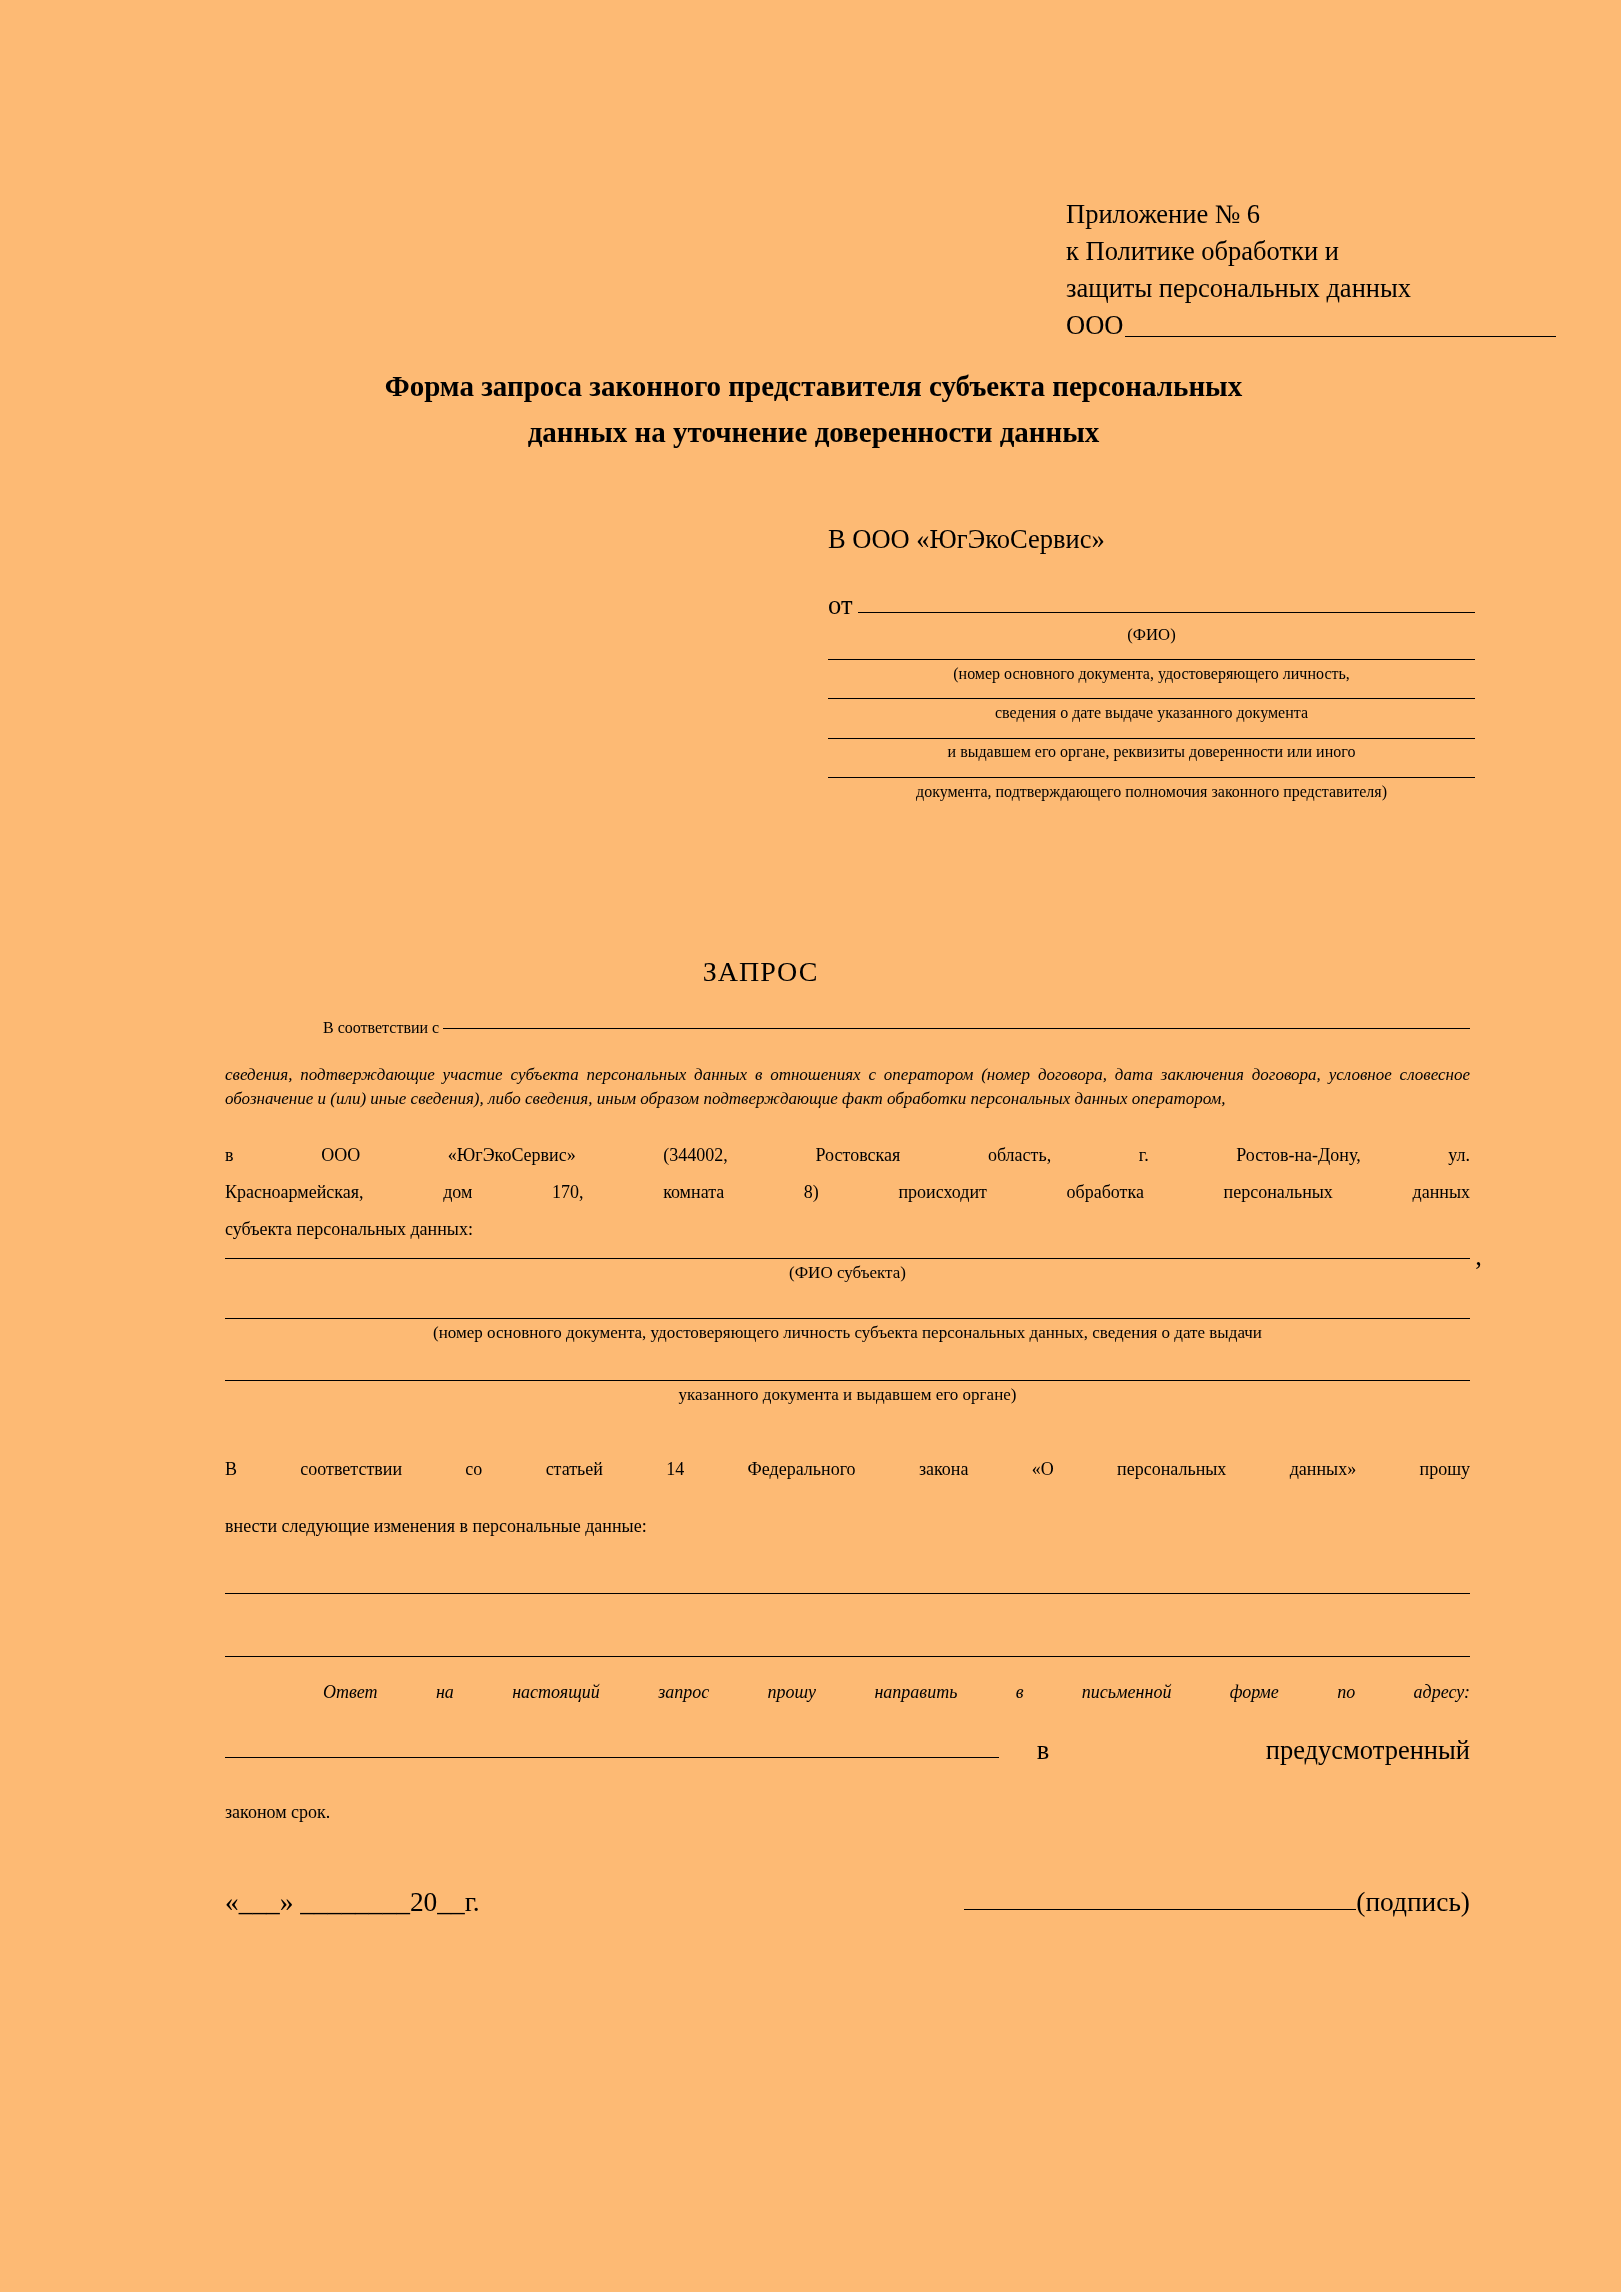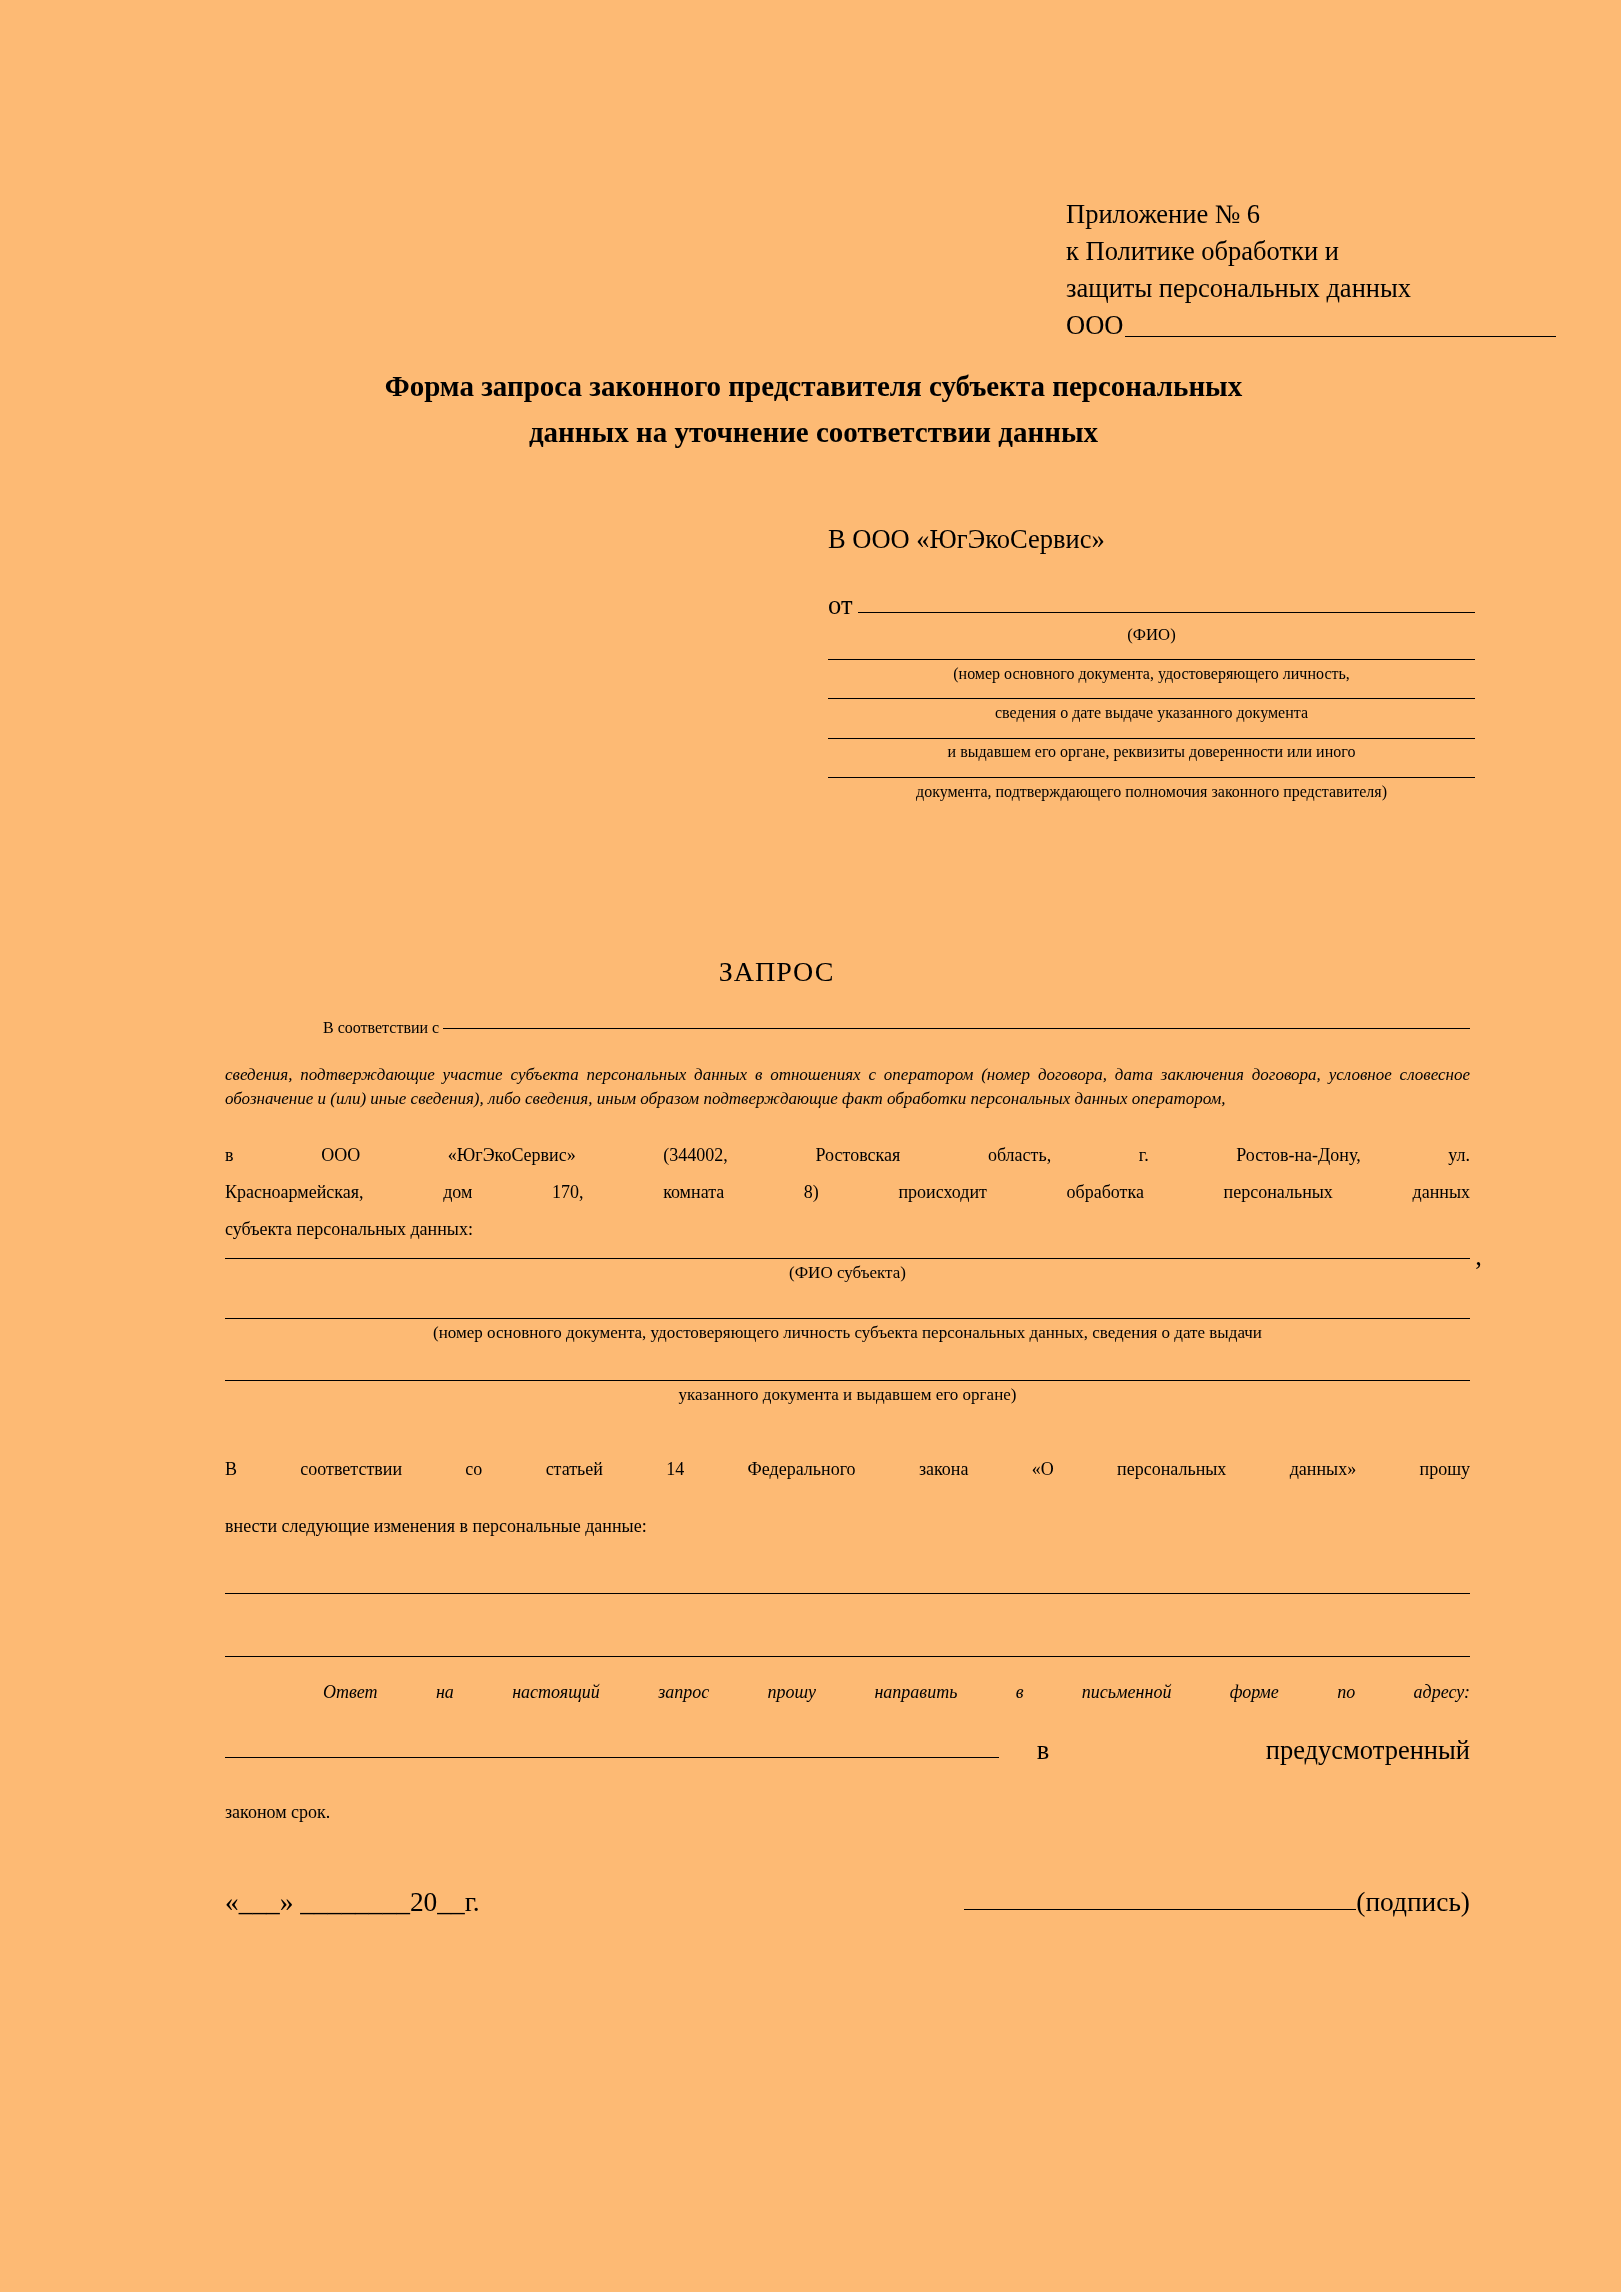--- a/index.html
+++ b/index.html
@@ -96,21 +96,21 @@
   }
   .full-rule {
     border-bottom: 1.5px solid #000;
     height: 0;
     width: 100%;
   }
 
   
   .zapros {
     position: absolute;
-    left: 16px;
+    left: 0;
     top: 956px;
     width: 1521px;
     text-align: center;
     font-size: 28px;
     letter-spacing: 1px;
   }
   .inline-rule-row {
     display: flex;
     align-items: flex-end;
     white-space: nowrap;
@@ -203,21 +203,21 @@
     <div class="line">к Политике обработки и</div>
     <div class="line">защиты персональных данных</div>
     <div class="hdr-ooo">
       <span>ООО</span>
       <span class="rule"></span>
     </div>
   </div>
 
   <div class="title">
     <div>Форма запроса законного представителя субъекта персональных</div>
-    <div>данных на уточнение соответствии данных</div>
+    <div>данных на уточнение доверенности данных</div>
   </div>
 
   <div class="addressee">
     <div class="to-company">В ООО «ЮгЭкоСервис»</div>
 
     <div class="ot-row">
       <span class="ot-label">от</span>
       <span class="rule"></span>
     </div>
     <div class="caption">(ФИО)</div>

